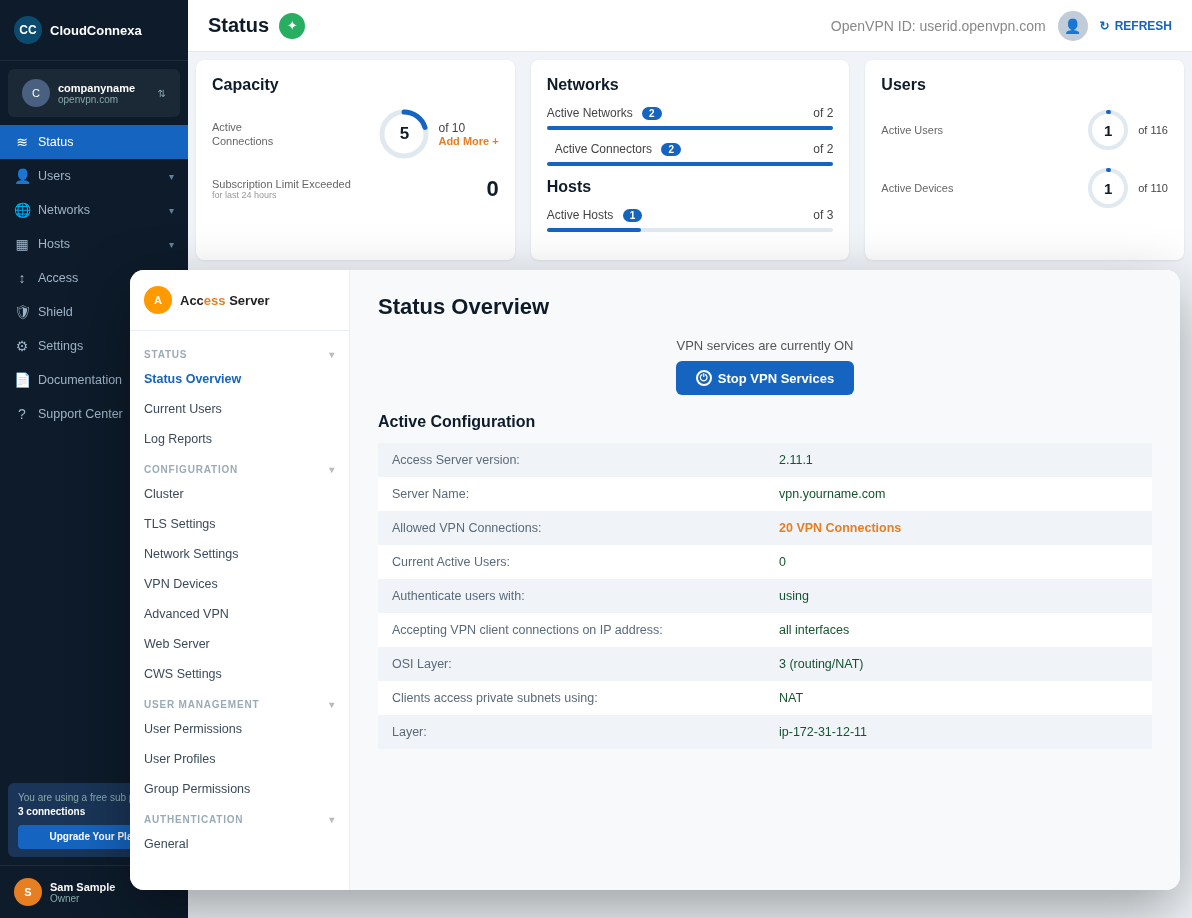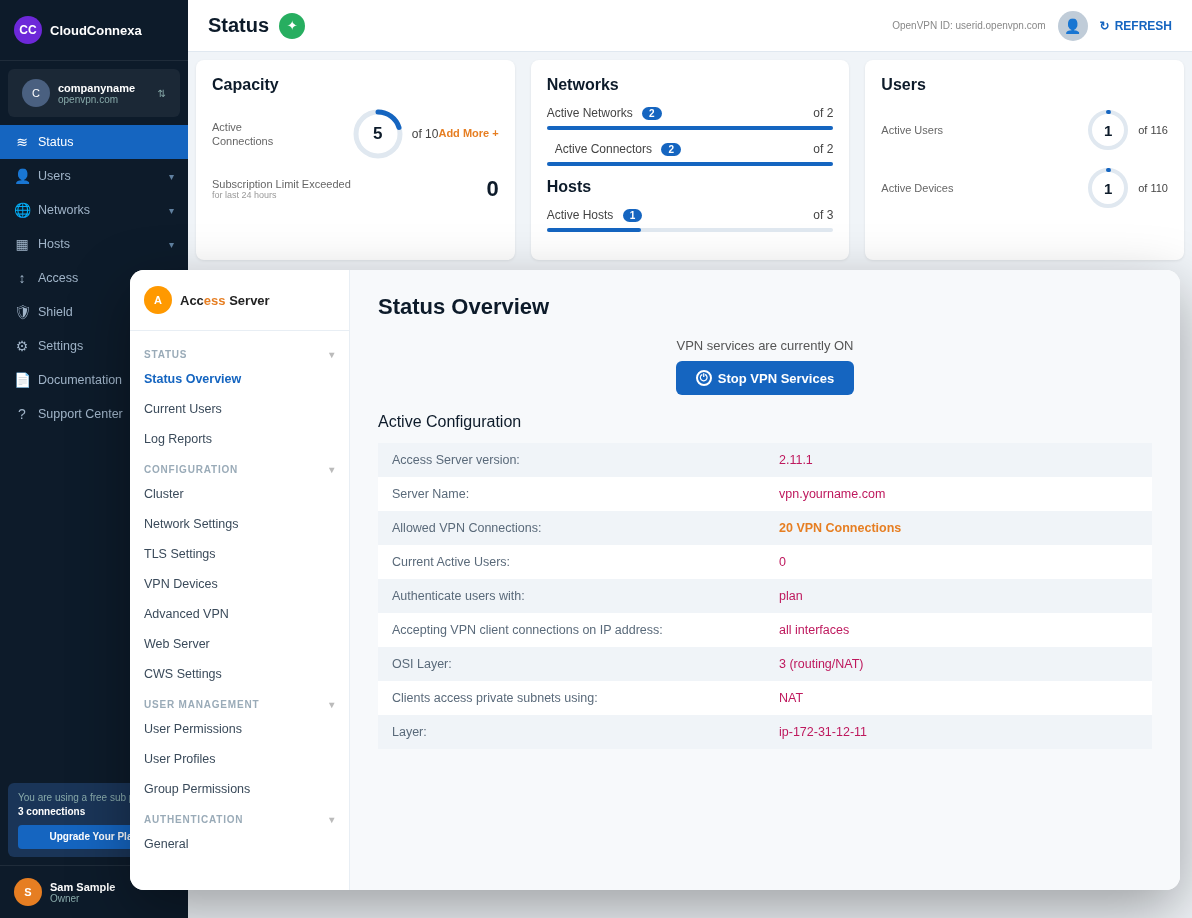--- a/index.html
+++ b/index.html
@@ -24,21 +24,21 @@
     }
     .cc-logo {
       display: flex;
       align-items: center;
       gap: 8px;
       padding: 16px 14px;
       border-bottom: 1px solid rgba(255,255,255,0.08);
     }
     .cc-logo-icon {
       width: 28px; height: 28px;
-      background: #6d28d9;
+      background: #0c4a6e;
       border-radius: 50%;
       display: flex; align-items: center; justify-content: center;
       font-size: 12px; color: #fff; font-weight: bold;
     }
     .cc-logo-text {
       color: #fff;
       font-size: 13px;
       font-weight: 600;
     }
 
@@ -150,21 +150,21 @@
       background: #27ae60;
       border-radius: 50%;
       display: flex; align-items: center; justify-content: center;
       color: #fff; font-size: 13px;
     }
     .cc-header-right {
       display: flex;
       align-items: center;
       gap: 12px;
     }
-    .cc-openvpn-id { font-size: 10px; color: #888; }
+    .cc-openvpn-id { font-size: 14px; color: #888; }
     .cc-user-icon {
       width: 30px; height: 30px;
       background: #c0ccd8;
       border-radius: 50%;
       display: flex; align-items: center; justify-content: center;
       font-size: 14px; color: #fff;
     }
     .cc-refresh-btn {
       display: flex;
       align-items: center;
@@ -215,20 +215,21 @@
     .capacity-number {
       position: absolute;
       top: 50%; left: 50%;
       transform: translate(-50%, -50%);
       font-size: 17px;
       font-weight: 700;
       color: #0d1b2a;
     }
     .capacity-of {
       display: flex;
+      flex-direction: column;
     }
     .capacity-of-num { font-size: 12px; color: #444; }
     .capacity-add { font-size: 11px; color: #e67e22; font-weight: 600; cursor: pointer; }
 
     .capacity-sub-row {
       margin-top: 14px;
       display: flex;
       justify-content: space-between;
       align-items: center;
     }
@@ -388,32 +389,32 @@
     .as-stop-icon {
       width: 16px; height: 16px;
       border: 2px solid #fff;
       border-radius: 50%;
       display: flex; align-items: center; justify-content: center;
       font-size: 10px;
     }
 
     .as-section-title {
       font-size: 16px;
-      font-weight: 400;
+      font-weight: 700;
       color: #0d1b2a;
       margin-bottom: 12px;
     }
 
     .as-config-table { width: 100%; border-collapse: collapse; }
     .as-config-table tr:nth-child(odd) { background: #f0f4f8; }
     .as-config-table tr:nth-child(even) { background: #fff; }
     .as-config-table td {
       padding: 10px 14px;
       font-size: 12.5px;
-      color: #be185d;
+      color: #14532d;
       border: none;
     }
     .as-config-table td:first-child { color: #5a6a7a; width: 50%; }
     .as-config-table td.orange { color: #e67e22; font-weight: 700; }
   </style>
 </head>
 <body>
 
 <div class="cc-sidebar">
   <div class="cc-logo">
@@ -605,22 +606,22 @@
       </div>
       <div class="as-nav-item active">Status Overview</div>
       <div class="as-nav-item">Current Users</div>
       <div class="as-nav-item">Log Reports</div>
 
       <div class="as-section-label">
         <span>CONFIGURATION</span>
         <span class="as-section-chevron">▾</span>
       </div>
       <div class="as-nav-item">Cluster</div>
+      <div class="as-nav-item">TLS Settings</div>
       <div class="as-nav-item">Network Settings</div>
-      <div class="as-nav-item">TLS Settings</div>
       <div class="as-nav-item">VPN Devices</div>
       <div class="as-nav-item">Advanced VPN</div>
       <div class="as-nav-item">Web Server</div>
       <div class="as-nav-item">CWS Settings</div>
 
       <div class="as-section-label">
         <span>USER MANAGEMENT</span>
         <span class="as-section-chevron">▾</span>
       </div>
       <div class="as-nav-item">User Permissions</div>
@@ -661,21 +662,21 @@
           <tr>
             <td>Allowed VPN Connections:</td>
             <td class="orange">20 VPN Connections</td>
           </tr>
           <tr>
             <td>Current Active Users:</td>
             <td>0</td>
           </tr>
           <tr>
             <td>Authenticate users with:</td>
-            <td>plan</td>
+            <td>using</td>
           </tr>
           <tr>
             <td>Accepting VPN client connections on IP address:</td>
             <td>all interfaces</td>
           </tr>
           <tr>
             <td>OSI Layer:</td>
             <td>3 (routing/NAT)</td>
           </tr>
           <tr>

